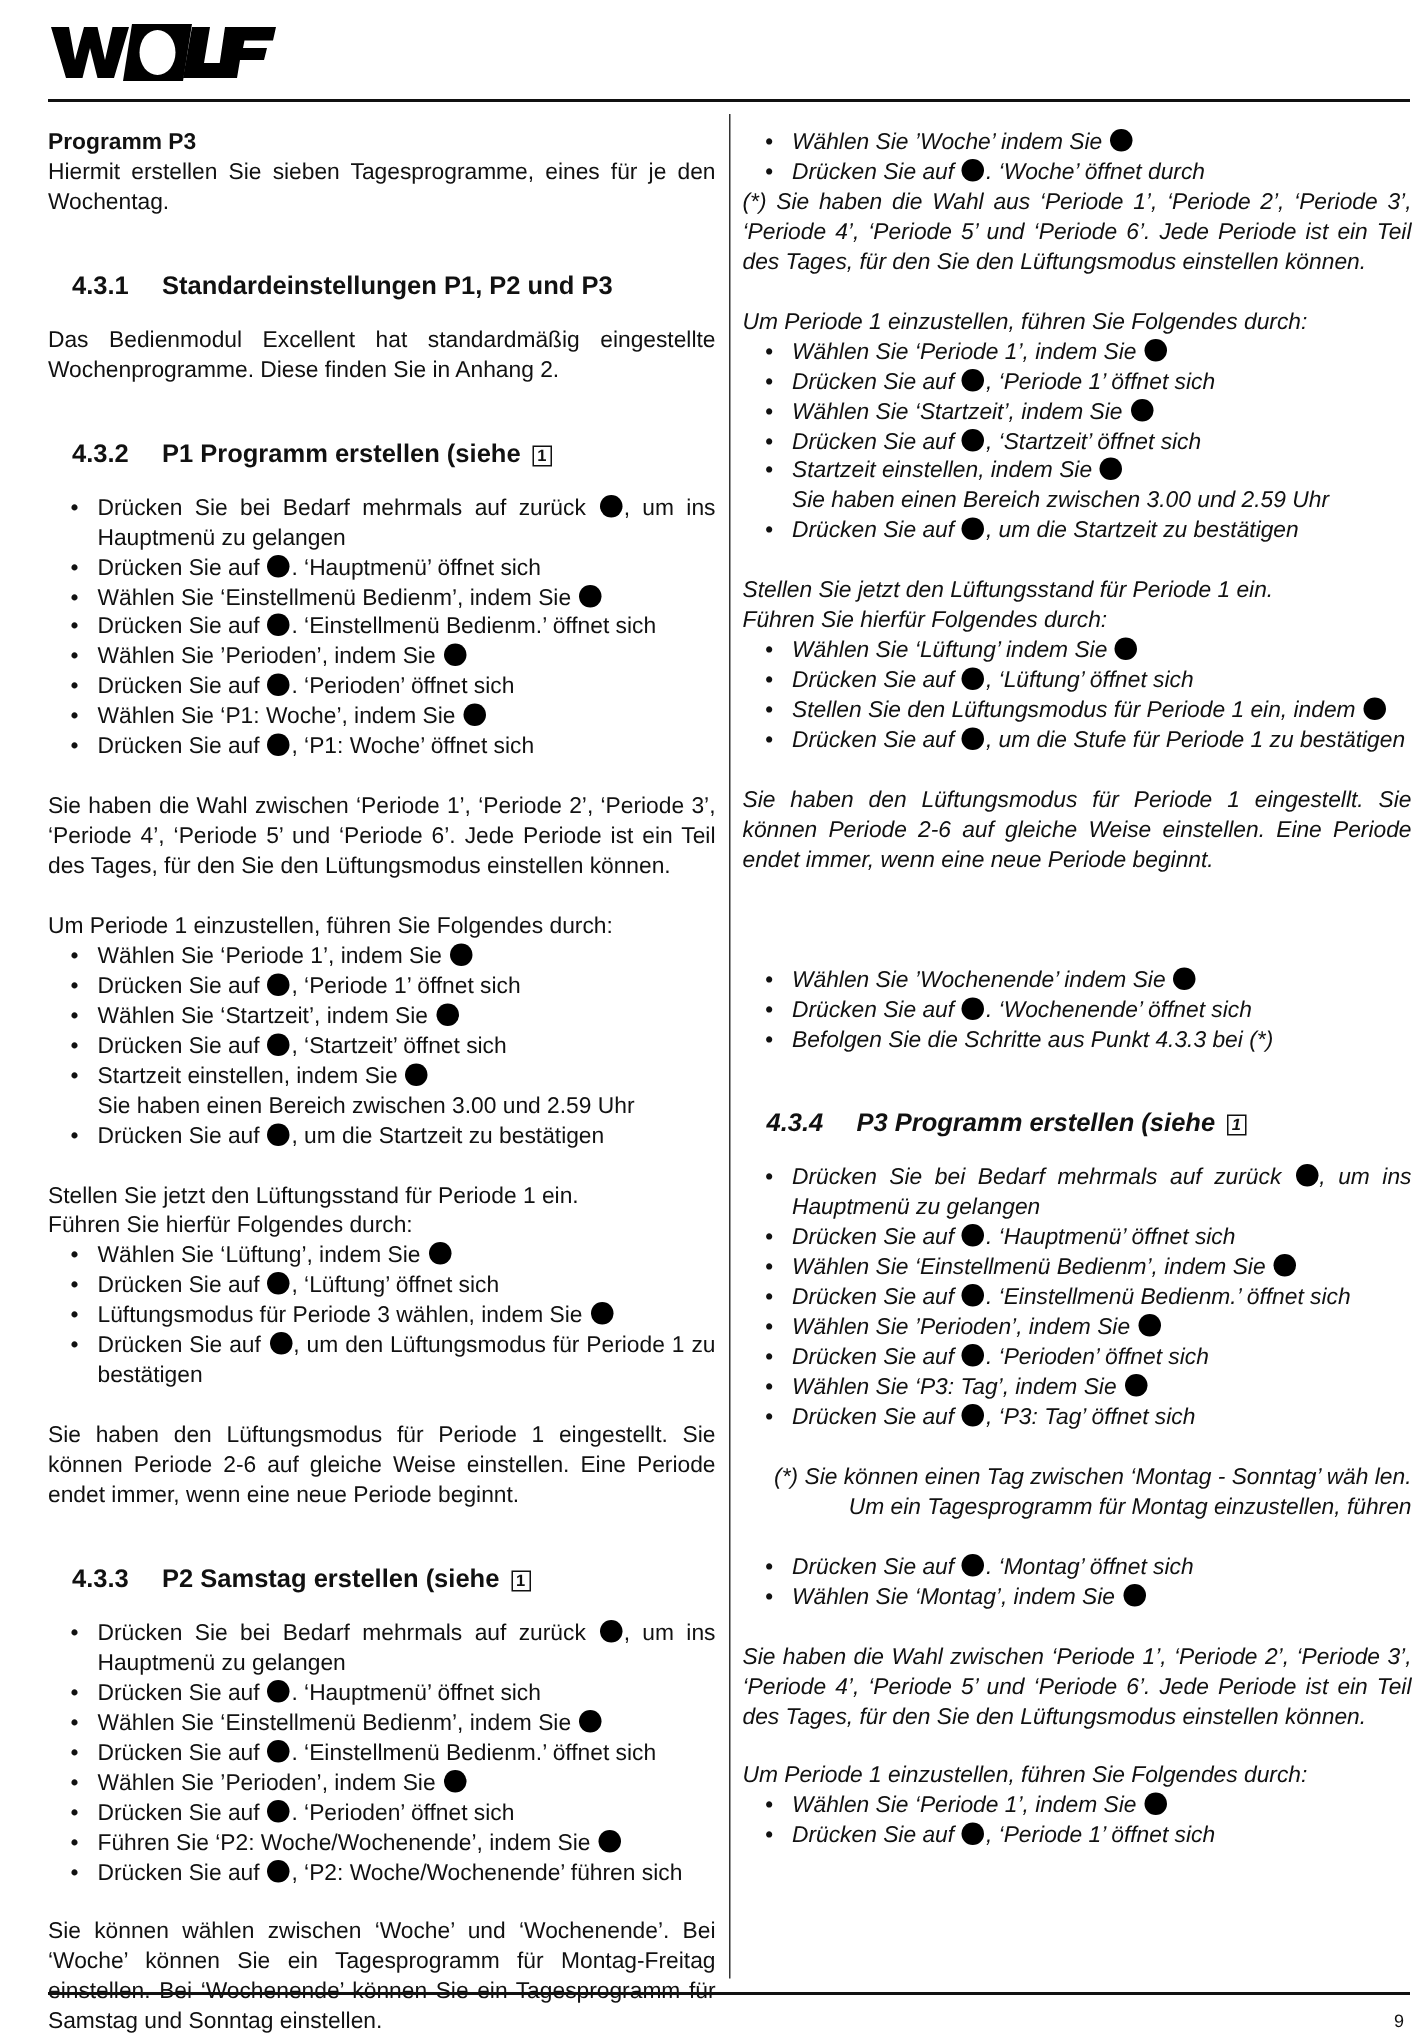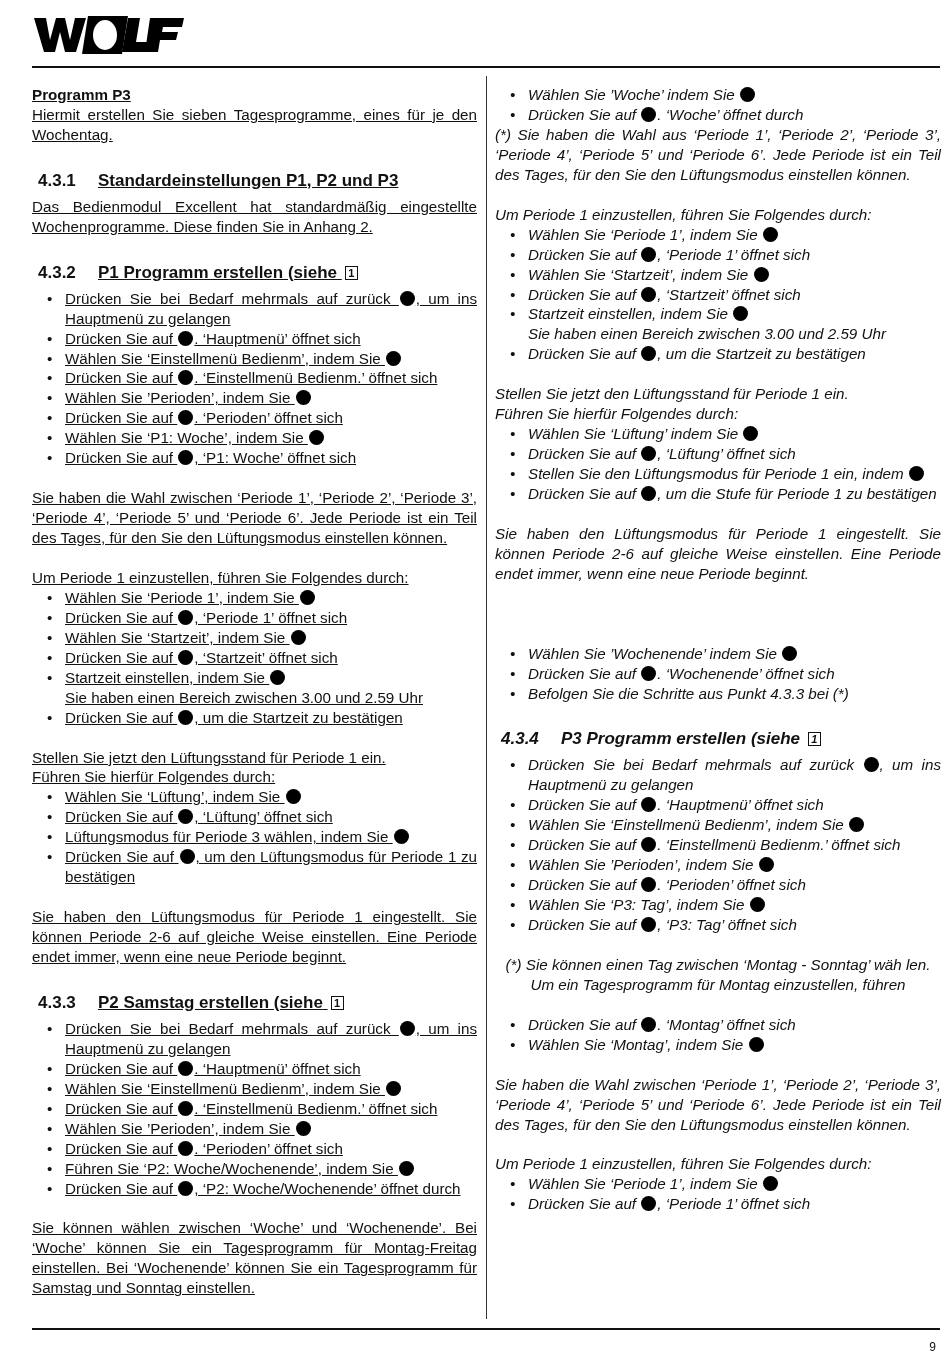--- a/index.html
+++ b/index.html
@@ -4,26 +4,26 @@
 <style>
   html, body { margin: 0; padding: 0; background: #fff; }
   body { width: 950px; height: 1360px; position: relative; overflow: hidden;
          font-family: "Liberation Sans", sans-serif; color: #111; font-size: 15.2px; }
   .logo { position: absolute; left: 32px; top: 14px; width: 155px; height: 42px; }
   .top-rule { position: absolute; left: 32px; right: 10px; top: 66px; height: 2px; background: #111; }
   .bottom-rule { position: absolute; left: 32px; right: 10px; top: 1328px; height: 2px; background: #111; }
   .col-divider { position: absolute; left: 486px; top: 76px; height: 1243px; width: 1px; background: #333; }
   .page-num { position: absolute; right: 14px; top: 1340px; font-size: 12px; }
   .col { position: absolute; top: 85px; line-height: 19.95px; }
-  .col-left { left: 32px; width: 445px; text-decoration: underline; }
+  .col-left { left: 32px; width: 445px; }
   .col-right { left: 495px; width: 446px; font-style: italic; }
   .p { text-align: justify; margin: 0; }
   .bold { font-weight: bold; }
   .gap { height: 19.95px; }
-  .h { font-weight: bold; font-size: 17px; margin: 6px; line-height: 20px; }
+  .h { font-weight: bold; font-size: 17px; margin: 16px; line-height: 20px; }
   .h .num { display: inline-block; width: 60px; }
   .h .boxref { display: inline-block; width: 11px; height: 12px; border: 1.5px solid #111;
                font-size: 11px; line-height: 12px; text-align: center; vertical-align: 1px; margin-left: 3px; }
   ul { margin: 0; padding: 0; list-style: none; }
   li { position: relative; padding-left: 33px; text-align: justify; }
   li::before { content: "•"; position: absolute; left: 15px; top: 0; }
   .dot { display: inline-block; width: 15px; height: 15px; border-radius: 50%; background: #000;
          vertical-align: -2px; margin: 0 1px; }
   .spacer { height: 39.9px; }
 </style>
@@ -84,21 +84,21 @@
   <div class="gap"></div>
   <p class="h"><span class="num">4.3.3</span><span>P2 Samstag erstellen (siehe</span> <span class="boxref">1</span></p>
   <ul>
       <li><span>Drücken Sie bei Bedarf mehrmals auf zurück </span><span class="dot"></span><span>, um ins Hauptmenü zu gelangen</span></li>
       <li><span>Drücken Sie auf </span><span class="dot"></span><span>. ‘Hauptmenü’ öffnet sich</span></li>
       <li><span>Wählen Sie ‘Einstellmenü Bedienm’, indem Sie </span><span class="dot"></span></li>
       <li><span>Drücken Sie auf </span><span class="dot"></span><span>. ‘Einstellmenü Bedienm.’ öffnet sich</span></li>
       <li><span>Wählen Sie ’Perioden’, indem Sie </span><span class="dot"></span></li>
       <li><span>Drücken Sie auf </span><span class="dot"></span><span>. ‘Perioden’ öffnet sich</span></li>
       <li><span>Führen Sie ‘P2: Woche/Wochenende’, indem Sie </span><span class="dot"></span><br></li>
-      <li><span>Drücken Sie auf </span><span class="dot"></span><span>, ‘P2: Woche/Wochenende’ öffnet durch</span></li>
+      <li><span>Drücken Sie auf </span><span class="dot"></span><span>, ‘P2: Woche/Wochenende’ führen sich</span></li>
     </ul>
   <div class="gap"></div>
   <p class="p">Sie können wählen zwischen ‘Woche’ und ‘Wochenende’. Bei ‘Woche’ können Sie ein Tagesprogramm für Montag-Freitag einstellen. Bei ‘Wochenende’ können Sie ein Tagesprogramm für Samstag und Sonntag einstellen.</p>
 </div>
 
 <div class="col col-right">
   <ul>
       <li><span>Wählen Sie ’Woche’ indem Sie </span><span class="dot"></span></li>
       <li><span>Drücken Sie auf </span><span class="dot"></span><span>. ‘Woche’ öffnet durch</span></li>
     </ul>
@@ -137,21 +137,21 @@
       <li><span>Drücken Sie bei Bedarf mehrmals auf zurück </span><span class="dot"></span><span>, um ins Hauptmenü zu gelangen</span></li>
       <li><span>Drücken Sie auf </span><span class="dot"></span><span>. ‘Hauptmenü’ öffnet sich</span></li>
       <li><span>Wählen Sie ‘Einstellmenü Bedienm’, indem Sie </span><span class="dot"></span></li>
       <li><span>Drücken Sie auf </span><span class="dot"></span><span>. ‘Einstellmenü Bedienm.’ öffnet sich</span></li>
       <li><span>Wählen Sie ’Perioden’, indem Sie </span><span class="dot"></span></li>
       <li><span>Drücken Sie auf </span><span class="dot"></span><span>. ‘Perioden’ öffnet sich</span></li>
       <li><span>Wählen Sie ‘P3: Tag’, indem Sie </span><span class="dot"></span></li>
       <li><span>Drücken Sie auf </span><span class="dot"></span><span>, ‘P3: Tag’ öffnet sich</span></li>
     </ul>
   <div class="gap"></div>
-  <p class="p" style="text-align:center">(*) Sie können einen Tag zwischen ‘Montag - Sonntag’ wäh len. Um ein Tagesprogramm für Montag einzustellen, führen</p>
+  <p class="p" style="text-align:right">(*) Sie können einen Tag zwischen ‘Montag - Sonntag’ wäh len. Um ein Tagesprogramm für Montag einzustellen, führen</p>
   <div class="gap"></div>
   <ul>
       <li><span>Drücken Sie auf </span><span class="dot"></span><span>. ‘Montag’ öffnet sich</span></li>
       <li><span>Wählen Sie ‘Montag’, indem Sie </span><span class="dot"></span></li>
     </ul>
   <div class="gap"></div>
   <p class="p">Sie haben die Wahl zwischen ‘Periode 1’, ‘Periode 2’, ‘Periode 3’, ‘Periode 4’, ‘Periode 5’ und ‘Periode 6’. Jede Periode ist ein Teil des Tages, für den Sie den Lüftungsmodus einstellen können.</p>
   <div class="gap"></div>
   <p class="p">Um Periode 1 einzustellen, führen Sie Folgendes durch:</p>
   <ul>

